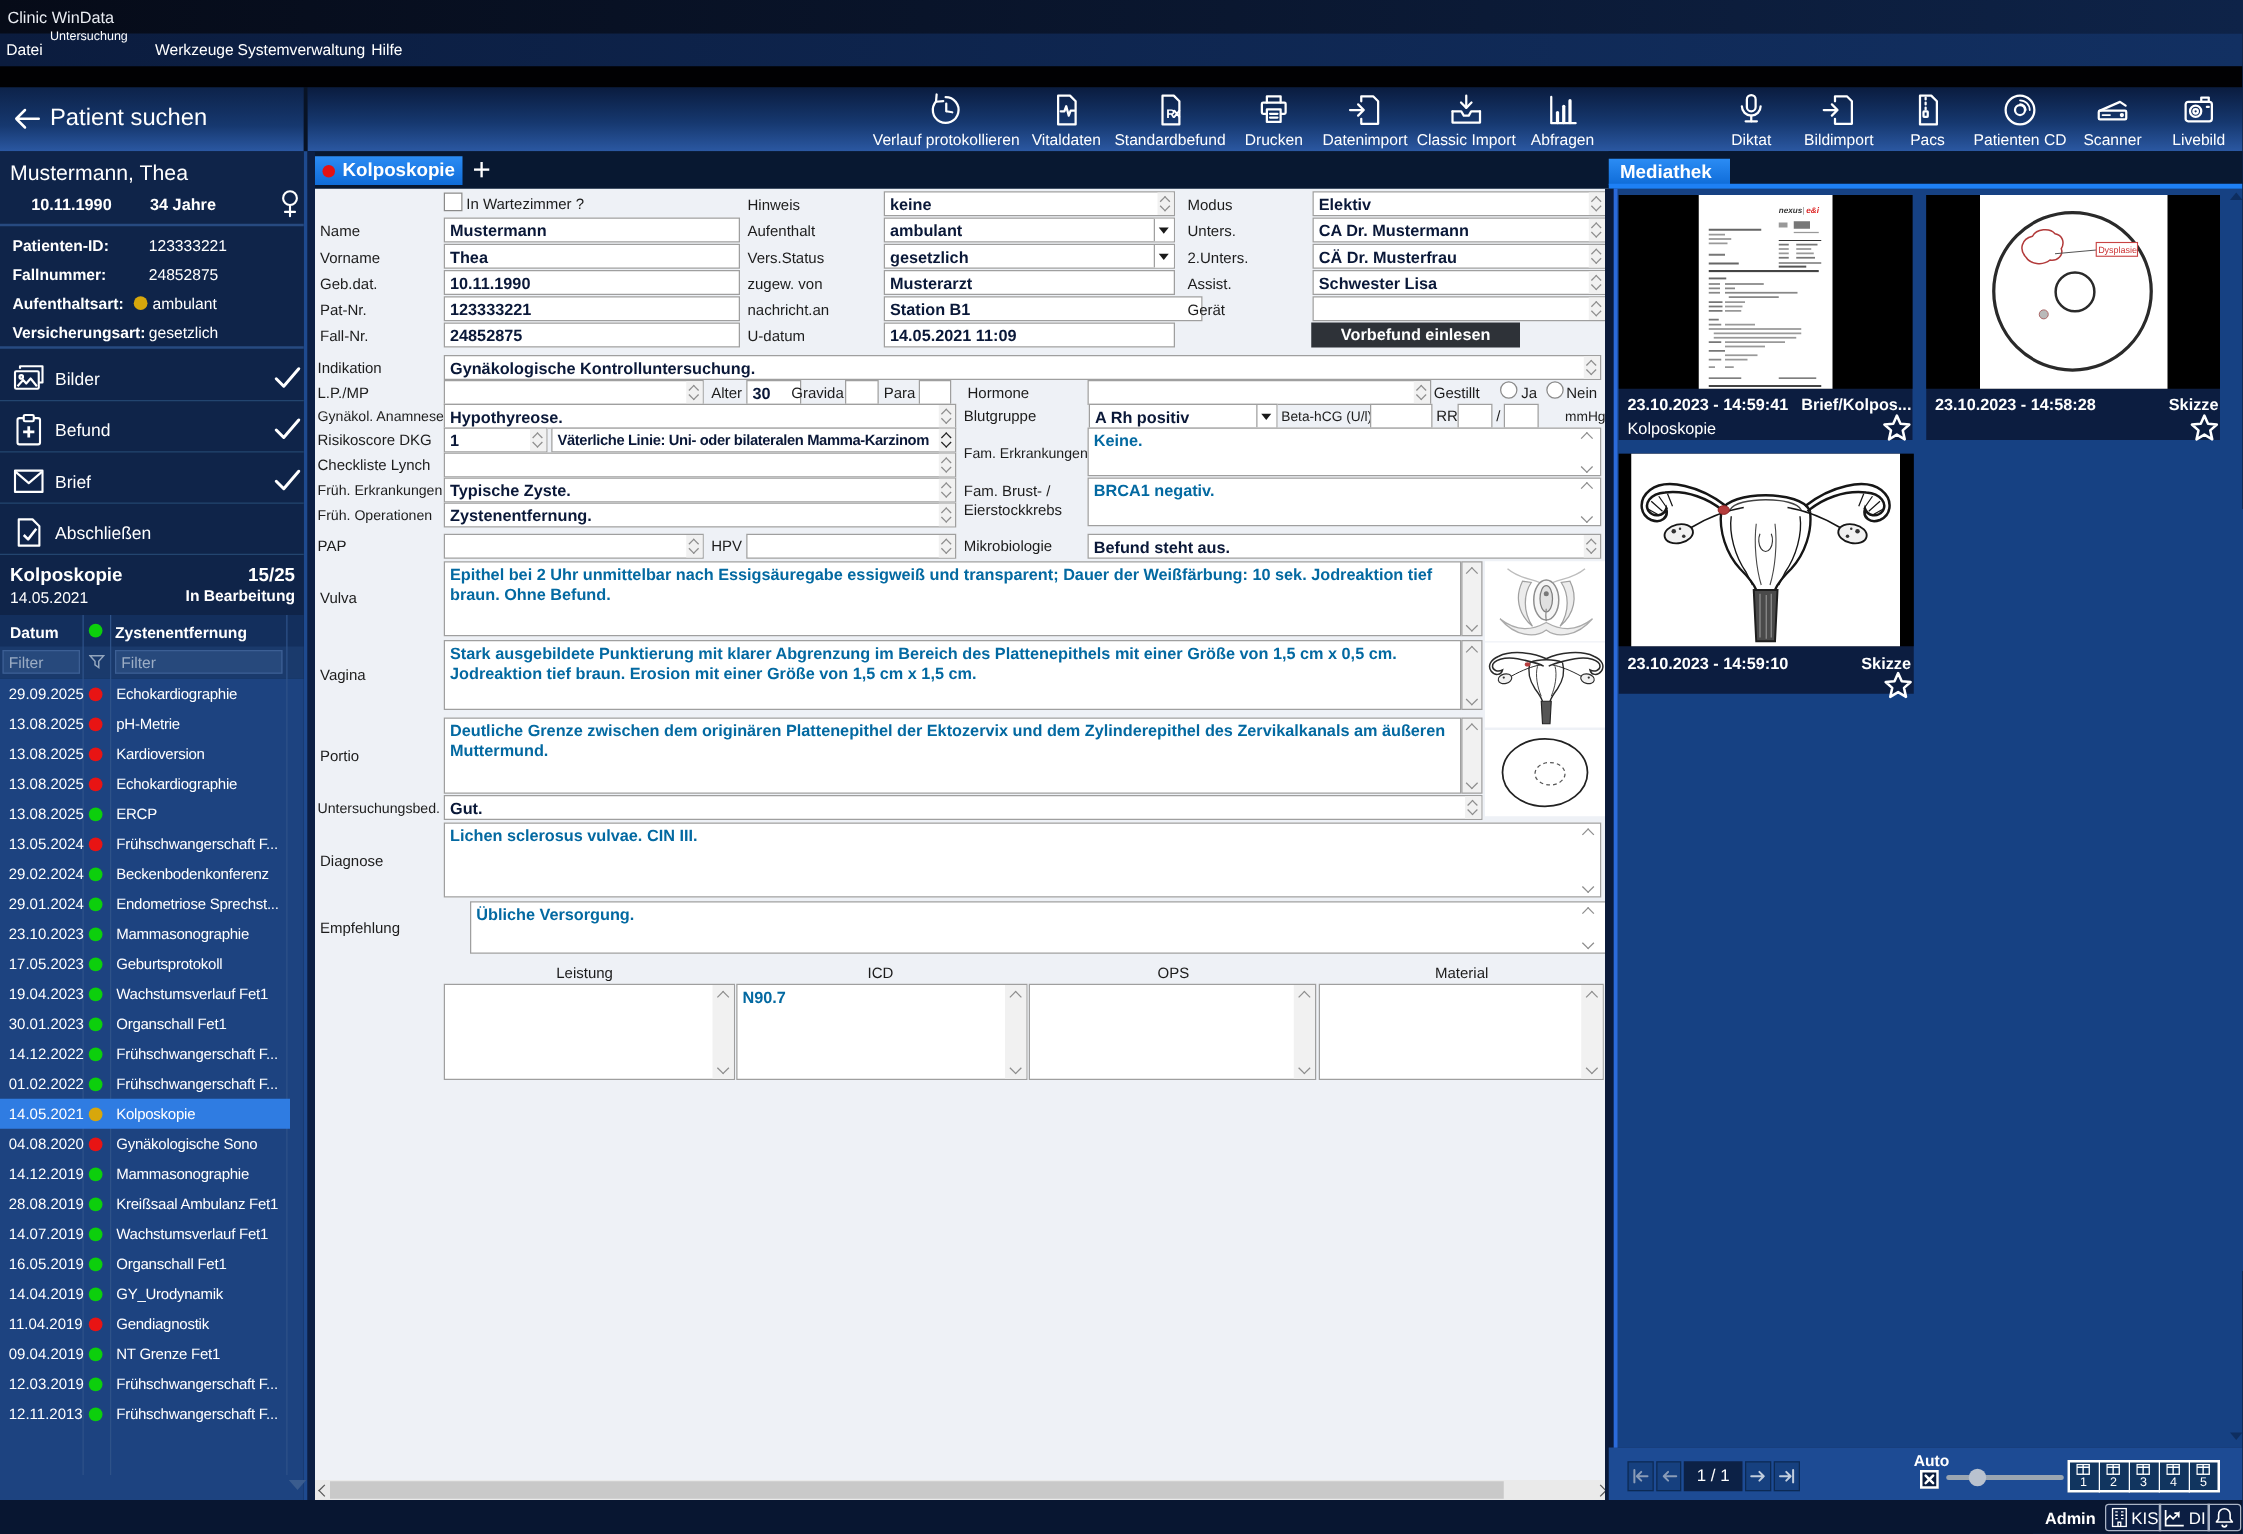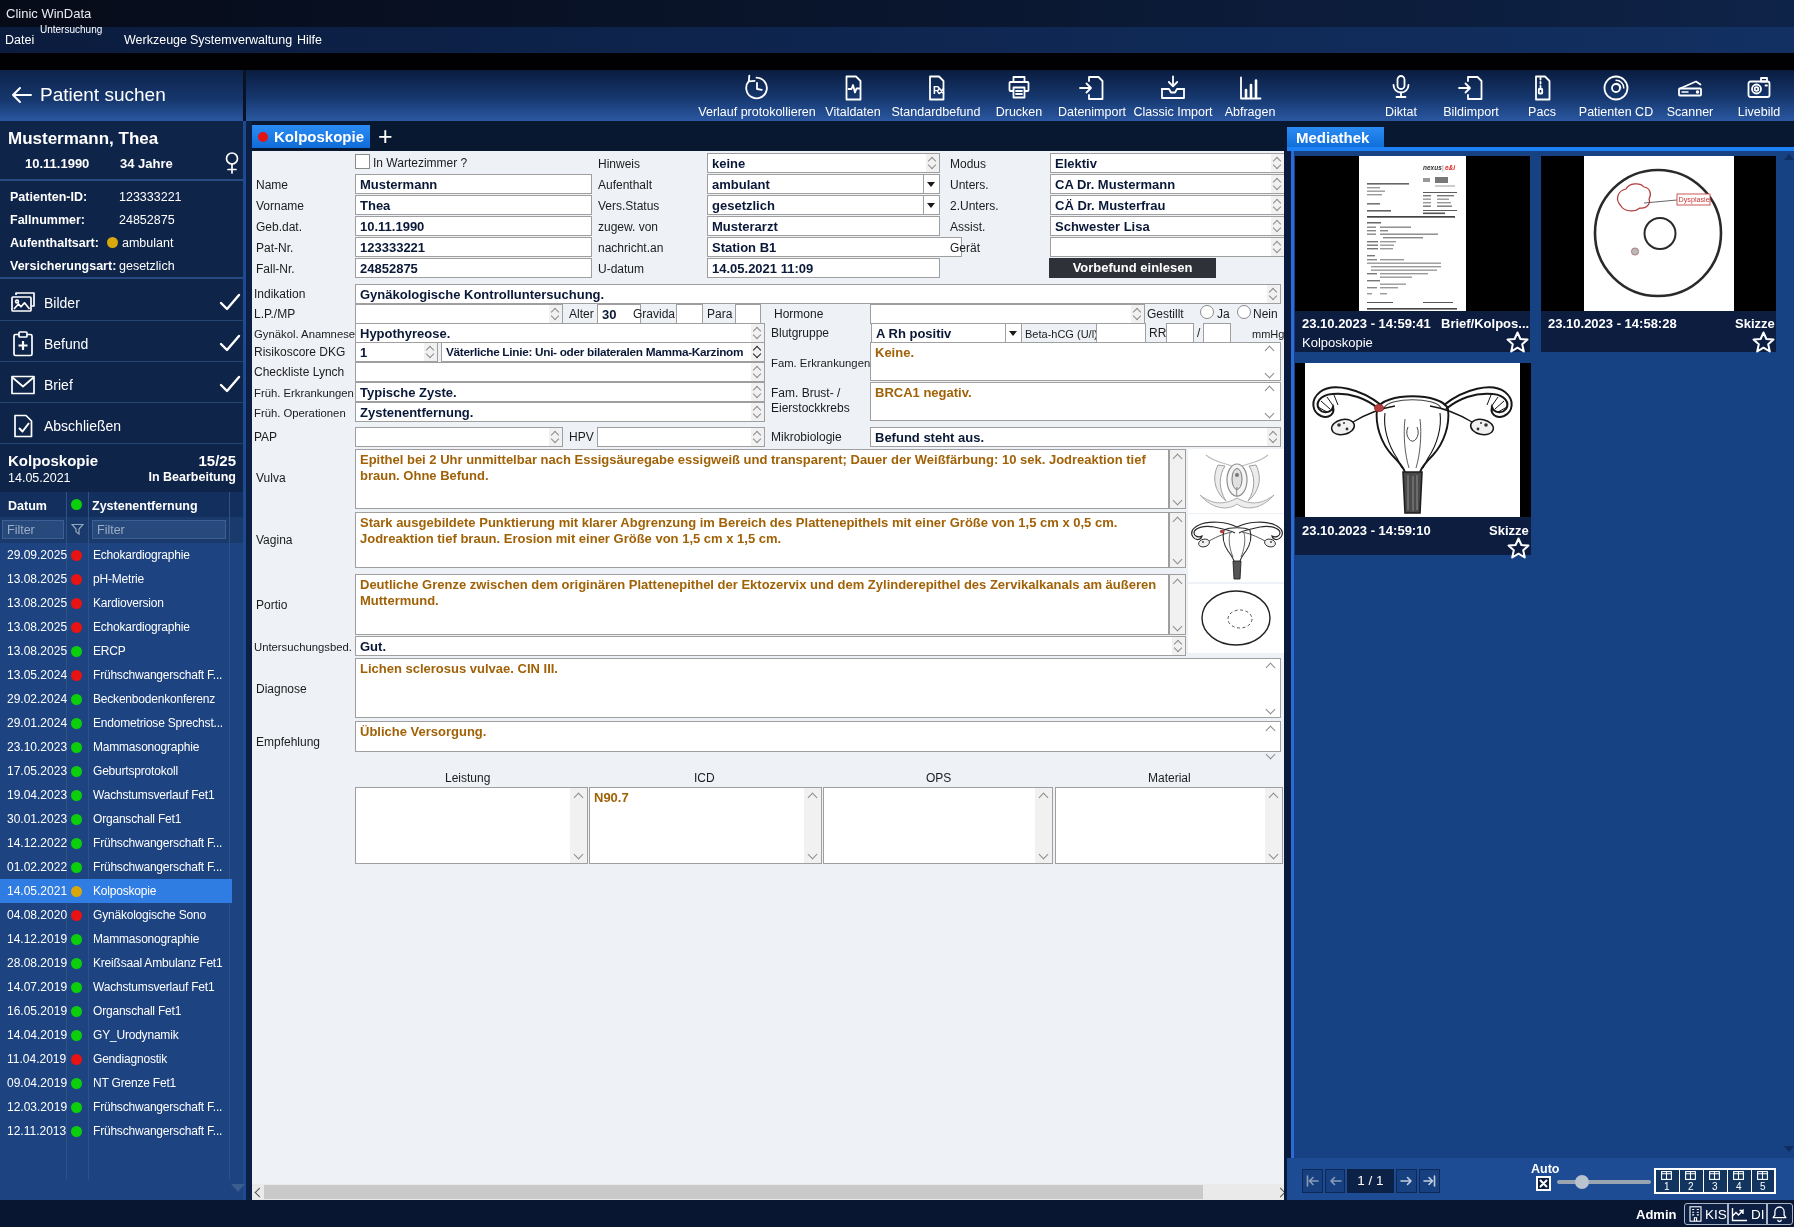--- a/index.html
+++ b/index.html
@@ -1,20 +1,20 @@
 <!DOCTYPE html>
 <html><head><meta charset="utf-8">
 <style>
 html,body{margin:0;padding:0}
 body{width:1794px;height:1227px;position:relative;overflow:hidden;background:#0f2449;font-family:"Liberation Sans",sans-serif;-webkit-font-smoothing:antialiased}
 .a{position:absolute}
 .w{color:#fff}
 .l{position:absolute;font-size:12px;color:#1c1c1c;white-space:nowrap;line-height:14px}
 .f{position:absolute;background:#fff;border:1px solid #9f9f9f;font-weight:bold;font-size:13px;color:#0a1838;white-space:nowrap;overflow:hidden;padding:2px 0 0 4px;box-sizing:border-box;height:20px;line-height:15px}
-.ta{position:absolute;background:#fff;border:1px solid #9f9f9f;font-weight:bold;font-size:13px;color:#a16207;box-sizing:border-box;padding:2px 20px 0 4px;line-height:15.5px}
+.ta{position:absolute;background:#fff;border:1px solid #9f9f9f;font-weight:bold;font-size:13px;color:#0369a1;box-sizing:border-box;padding:2px 20px 0 4px;line-height:15.5px}
 .sp{position:absolute;width:13px;background:#f1f1f1}
 .sp::before,.sp::after{content:"";position:absolute;left:3px;width:5px;height:5px;border:solid #8d8d8d;border-width:1.6px 1.6px 0 0}
 .sp::before{top:4px;transform:rotate(-45deg)}
 .sp::after{bottom:4px;transform:rotate(135deg)}
 .spd::before,.spd::after{border-color:#222}
 .chu,.chd{position:absolute;width:6px;height:6px;border:solid #8d8d8d;border-width:1.7px 1.7px 0 0}
 .chu{transform:rotate(-45deg)}
 .chd{transform:rotate(135deg)}
 .dd{position:absolute;width:16px;height:18px;background:#fff;box-sizing:border-box;border-left:1px solid #a0a0a0}
 .dd::after{content:"";position:absolute;left:3px;top:7px;border:4px solid transparent;border-top:5px solid #1a1a1a}
@@ -142,21 +142,21 @@
 <svg class="a" style="left:1744px;top:73px" width="30" height="30" viewBox="0 0 30 30" fill="none" stroke="#fff" stroke-width="1.8" stroke-linecap="round" stroke-linejoin="round">
     <rect x="4.5" y="8.5" width="21" height="15.5" rx="2"></rect>
     <rect x="17" y="5" width="6" height="3.5"></rect>
     <circle cx="12.5" cy="16" r="4.5"></circle>
     <circle cx="12.5" cy="16" r="1.8"></circle>
     <path d="M21.5,12.5 h1.5"></path>
   </svg>
 <div class="tblab" style="left:1759px;top:105px">Livebild</div>
 
 <div class="a" style="left:0;top:121px;width:243px;height:1079px;background:#0f2449"></div>
-<div class="a w" style="left:8px;top:129px;font-size:17px;font-weight:bold">Mustermann, Thea</div>
+<div class="a w" style="left:8px;top:129px;font-size:17px;font-weight:normal">Mustermann, Thea</div>
 <div class="a w" style="left:25px;top:156px;font-size:13px;font-weight:bold">10.11.1990</div>
 <div class="a w" style="left:120px;top:156px;font-size:13px;font-weight:bold">34 Jahre</div>
 <svg class="a" style="left:222px;top:151px" width="20" height="24" viewBox="0 0 20 24" fill="none" stroke="#fff" stroke-width="1.7" stroke-linecap="round">
     <circle cx="10" cy="7.5" r="5.5"></circle>
     <path d="M10,13 V22 M6,18.5 h8"></path>
   </svg>
 <div class="a" style="left:0;top:179px;width:243px;height:2px;background:#274a80"></div>
 <div class="a w" style="left:10px;top:190px;font-size:12.5px;font-weight:bold">Patienten-ID:</div>
 <div class="a w" style="left:119px;top:190px;font-size:12.5px">123333221</div>
 <div class="a w" style="left:10px;top:213px;font-size:12.5px;font-weight:bold">Fallnummer:</div>
@@ -511,21 +511,21 @@
 <div class="thc" style="left:1188px;top:584px;width:98px;height:69px"><svg width="98" height="69" viewBox="0 0 98 69" fill="none">
       <ellipse cx="48" cy="34" rx="34" ry="27" stroke="#222" stroke-width="1.4"></ellipse>
       <ellipse cx="52" cy="35" rx="12" ry="9" stroke="#555" stroke-width="1" stroke-dasharray="3 2.5"></ellipse>
     </svg></div>
 
 <div class="l" style="left:256px;top:682px">Diagnose</div>
 <div class="ta" style="left:355px;top:658px;width:926px;height:60px;padding-right:4px">Lichen sclerosus vulvae. CIN III.</div>
 <div class="chu" style="left:1267px;top:664px"></div>
 <div class="chd" style="left:1267px;top:706px"></div>
 <div class="l" style="left:256px;top:735px">Empfehlung</div>
-<div class="ta" style="left:355px;top:721px;width:926px;height:31px;padding-right:4px">Übliche Versorgung.</div>
+<div class="ta" style="left:376px;top:721px;width:926px;height:42px;padding-right:4px">Übliche Versorgung.</div>
 <div class="chu" style="left:1267px;top:727px"></div>
 <div class="chd" style="left:1267px;top:751px"></div>
 
 <div class="l" style="left:445px;top:771px">Leistung</div>
 <div class="l" style="left:694px;top:771px">ICD</div>
 <div class="l" style="left:926px;top:771px">OPS</div>
 <div class="l" style="left:1148px;top:771px">Material</div>
 <div class="ta" style="left:355px;top:787px;width:233px;height:77px"></div>
 <div class="a" style="left:570px;top:788px;width:17px;height:75px;background:#f1f1f1"></div>
 <div class="chu" style="left:575px;top:794px"></div>

